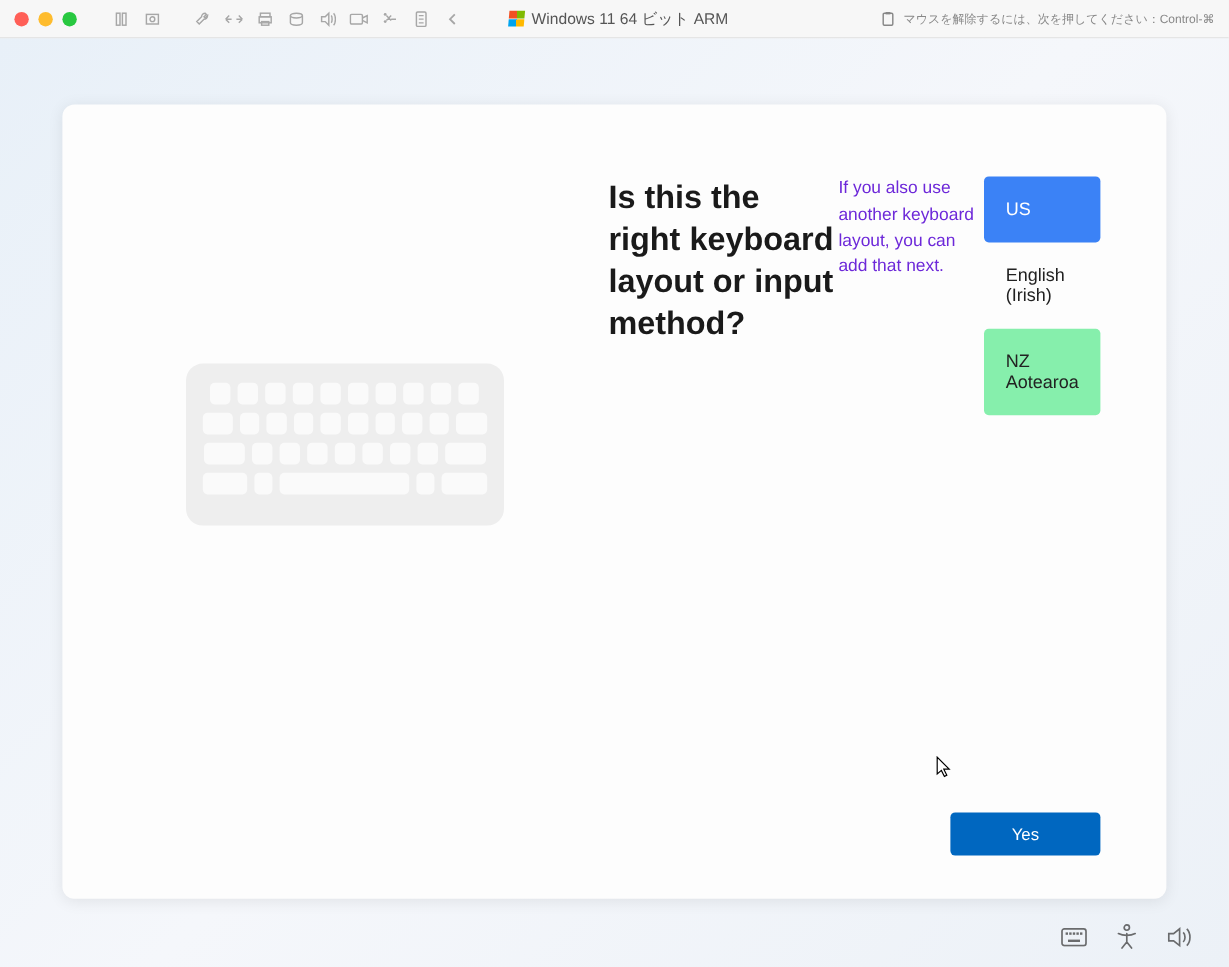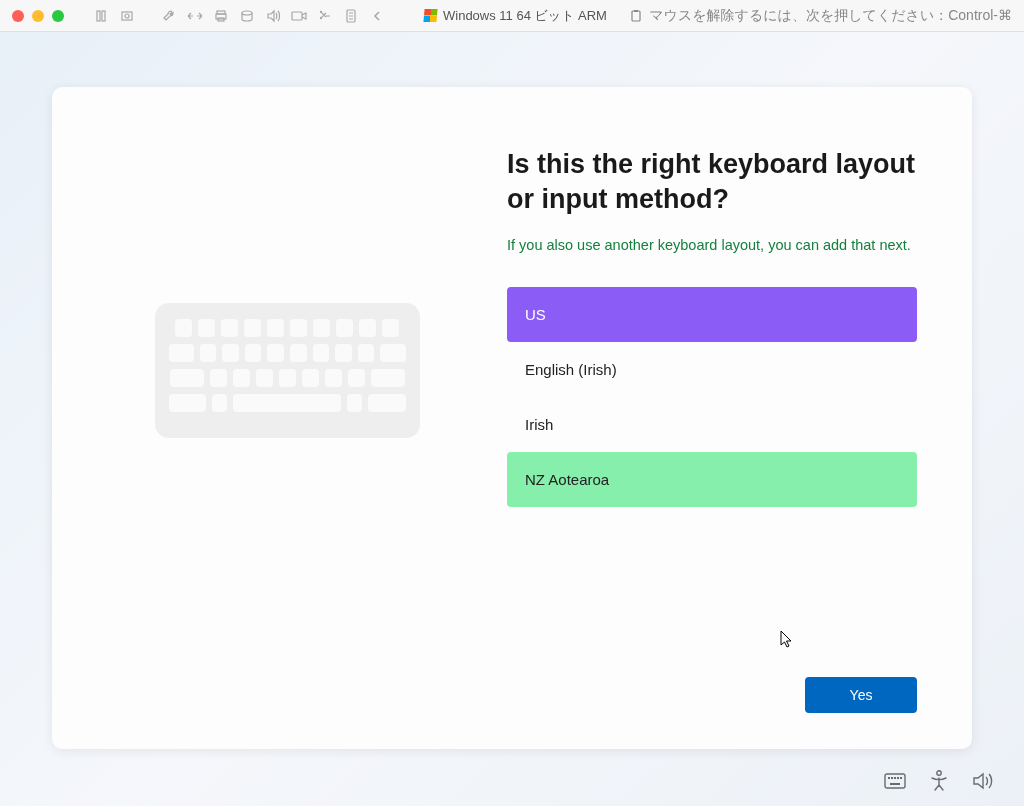--- a/index.html
+++ b/index.html
@@ -23,21 +23,21 @@
 }
 .traffic-lights { display: flex; gap: 8px; margin-right: 20px; }
 .tl { width: 12px; height: 12px; border-radius: 50%; }
 .tl.red { background: #ff5f57; }
 .tl.yellow { background: #febc2e; }
 .tl.green { background: #28c840; }
 .tb-icon { width: 18px; height: 18px; display: flex; align-items: center; justify-content: center; opacity: 0.55; cursor: pointer; }
 .tb-spacer { width: 8px; }
 .tb-title { font-size: 13px; color: #555; display: flex; align-items: center; gap: 6px; margin-left: 30px; }
 .win-flag { width: 13px; height: 13px; display: inline-block; background: linear-gradient(to right, #f25022 50%, #7fba00 50%) top/100% 50% no-repeat, linear-gradient(to right, #00a4ef 50%, #ffb900 50%) bottom/100% 50% no-repeat; transform: skewX(-5deg); }
-.tb-right { margin-left: auto; font-size: 14px; color: #888; display: flex; align-items: center; gap: 6px; justify-content: center; }
+.tb-right { margin-left: auto; font-size: 10px; color: #888; display: flex; align-items: center; gap: 6px; justify-content: center; }
 
 .vm-screen {
   width: 1024px;
   height: 774px;
   background: linear-gradient(135deg, #e8f0f8 0%, #f5f7fb 50%, #ecf1f7 100%);
   position: relative;
   display: flex;
   align-items: flex-start;
   justify-content: center;
   padding-top: 55px;
@@ -65,42 +65,42 @@
   margin-top: -120px;
 }
 .krow { display: flex; gap: 6px; justify-content: center; }
 .kkey { background: #fafafa; border-radius: 4px; height: 18px; }
 .k1 { width: 17px; }
 .k15 { width: 26px; }
 .k2 { width: 34px; }
 .kspace { width: 120px; }
 .kshift { width: 42px; }
 
-.right-pane { flex: 1; padding-left: 40px; display: flex; flex-direction: column; }
+.right-pane { flex: 1; padding-left: 40px; display: flex; }
 .heading { font-size: 27px; font-weight: 600; color: #1a1a1a; line-height: 1.3; margin-bottom: 18px; }
-.subheading { font-size: 14.5px; color: #15803d; line-height: 1.5; margin-bottom: 30px; }
+.subheading { font-size: 14.5px; color: #6d28d9; line-height: 1.5; margin-bottom: 30px; }
 .layout-list { display: flex; flex-direction: column; }
 .layout-item {
   padding: 19px 18px;
   font-size: 15px;
   color: #222;
   border-radius: 4px;
   cursor: pointer;
 }
-.layout-item.selected { background: #8b5cf6; color: #fff; }
+.layout-item.selected { background: #3b82f6; color: #fff; }
 .layout-item.hovered { background: #86efac; }
 
 .yes-btn {
   position: absolute;
   right: 55px;
   bottom: 36px;
   background: #0067c0;
   color: #fff;
   border: none;
-  width: 112px;
+  width: 125px;
   height: 36px;
   border-radius: 4px;
   font-size: 14px;
   cursor: pointer;
 }
 
 .bottom-icons {
   position: absolute;
   right: 30px;
   bottom: 14px;
@@ -255,21 +255,20 @@
             <div class="kkey kshift"></div>
           </div>
       </div>
     </div>
     <div class="right-pane">
       <h1 class="heading">Is this the right keyboard layout or input method?</h1>
       <p class="subheading">If you also use another keyboard layout, you can add that next.</p>
       <div class="layout-list">
         <div class="layout-item selected">US</div>
         <div class="layout-item">English (Irish)</div>
-        <div class="layout-item">Irish</div>
         <div class="layout-item hovered">NZ Aotearoa</div>
       </div>
     </div>
     <button class="yes-btn">Yes</button>
   </div>
 
   <div class="bottom-icons">
     <div class="bi">
         <svg width="22" height="16" viewBox="0 0 22 16">
           <rect x="1" y="1" width="20" height="14" rx="2" fill="none" stroke="#333" stroke-width="1.4"></rect>

